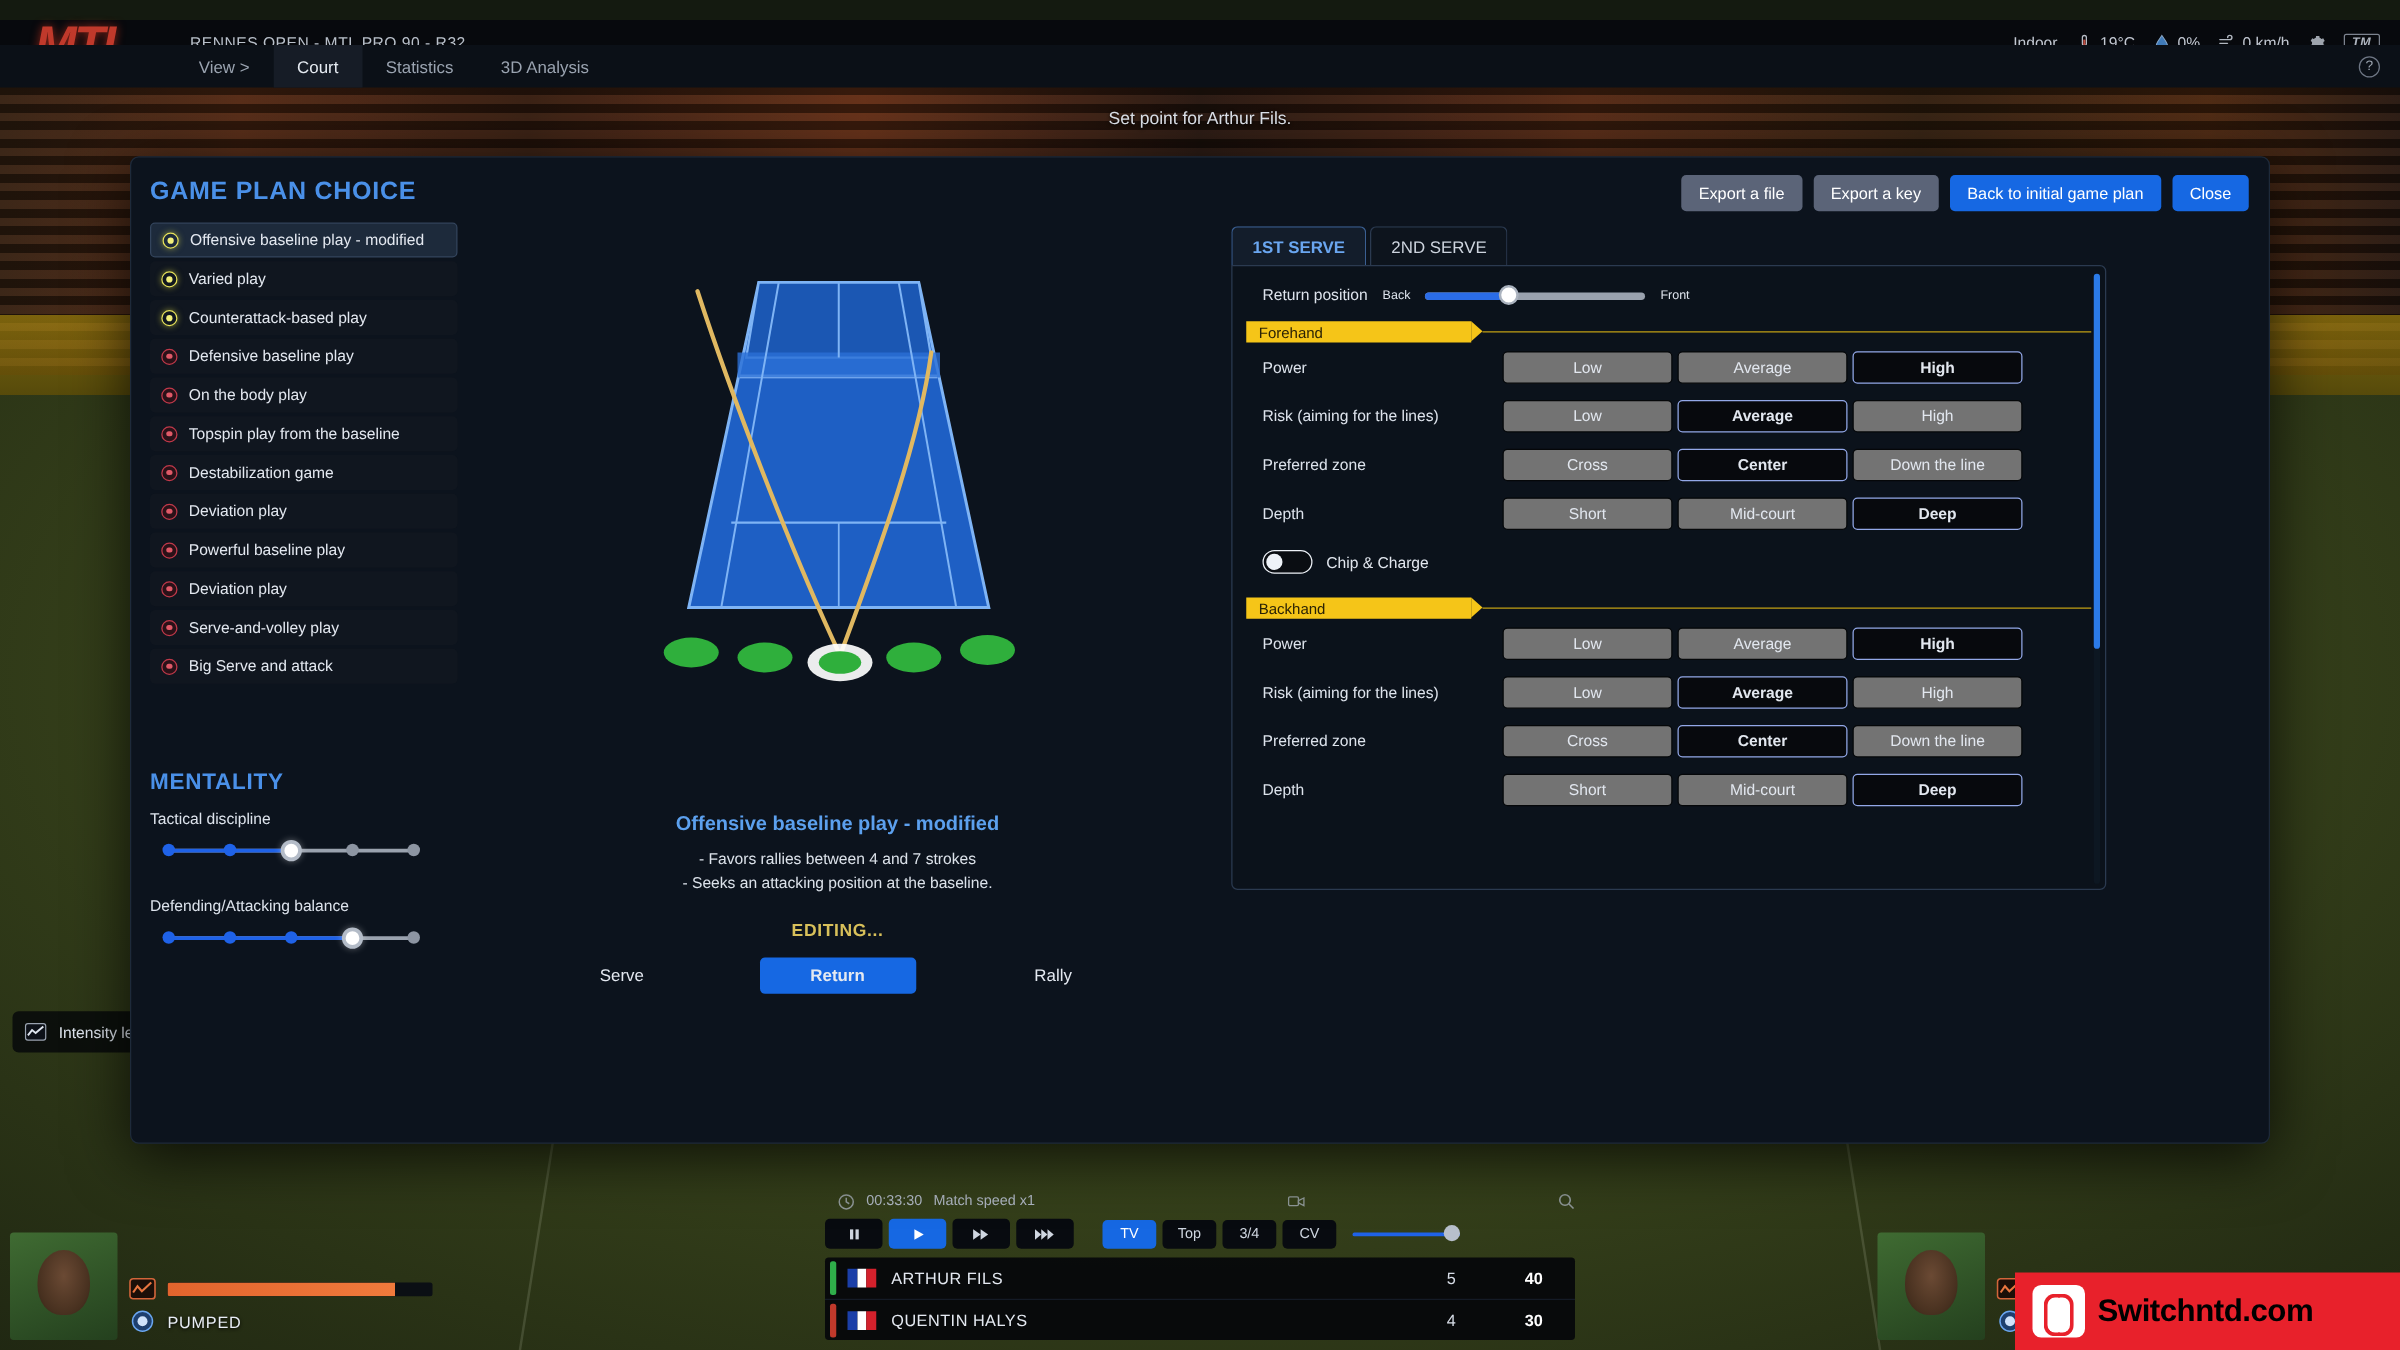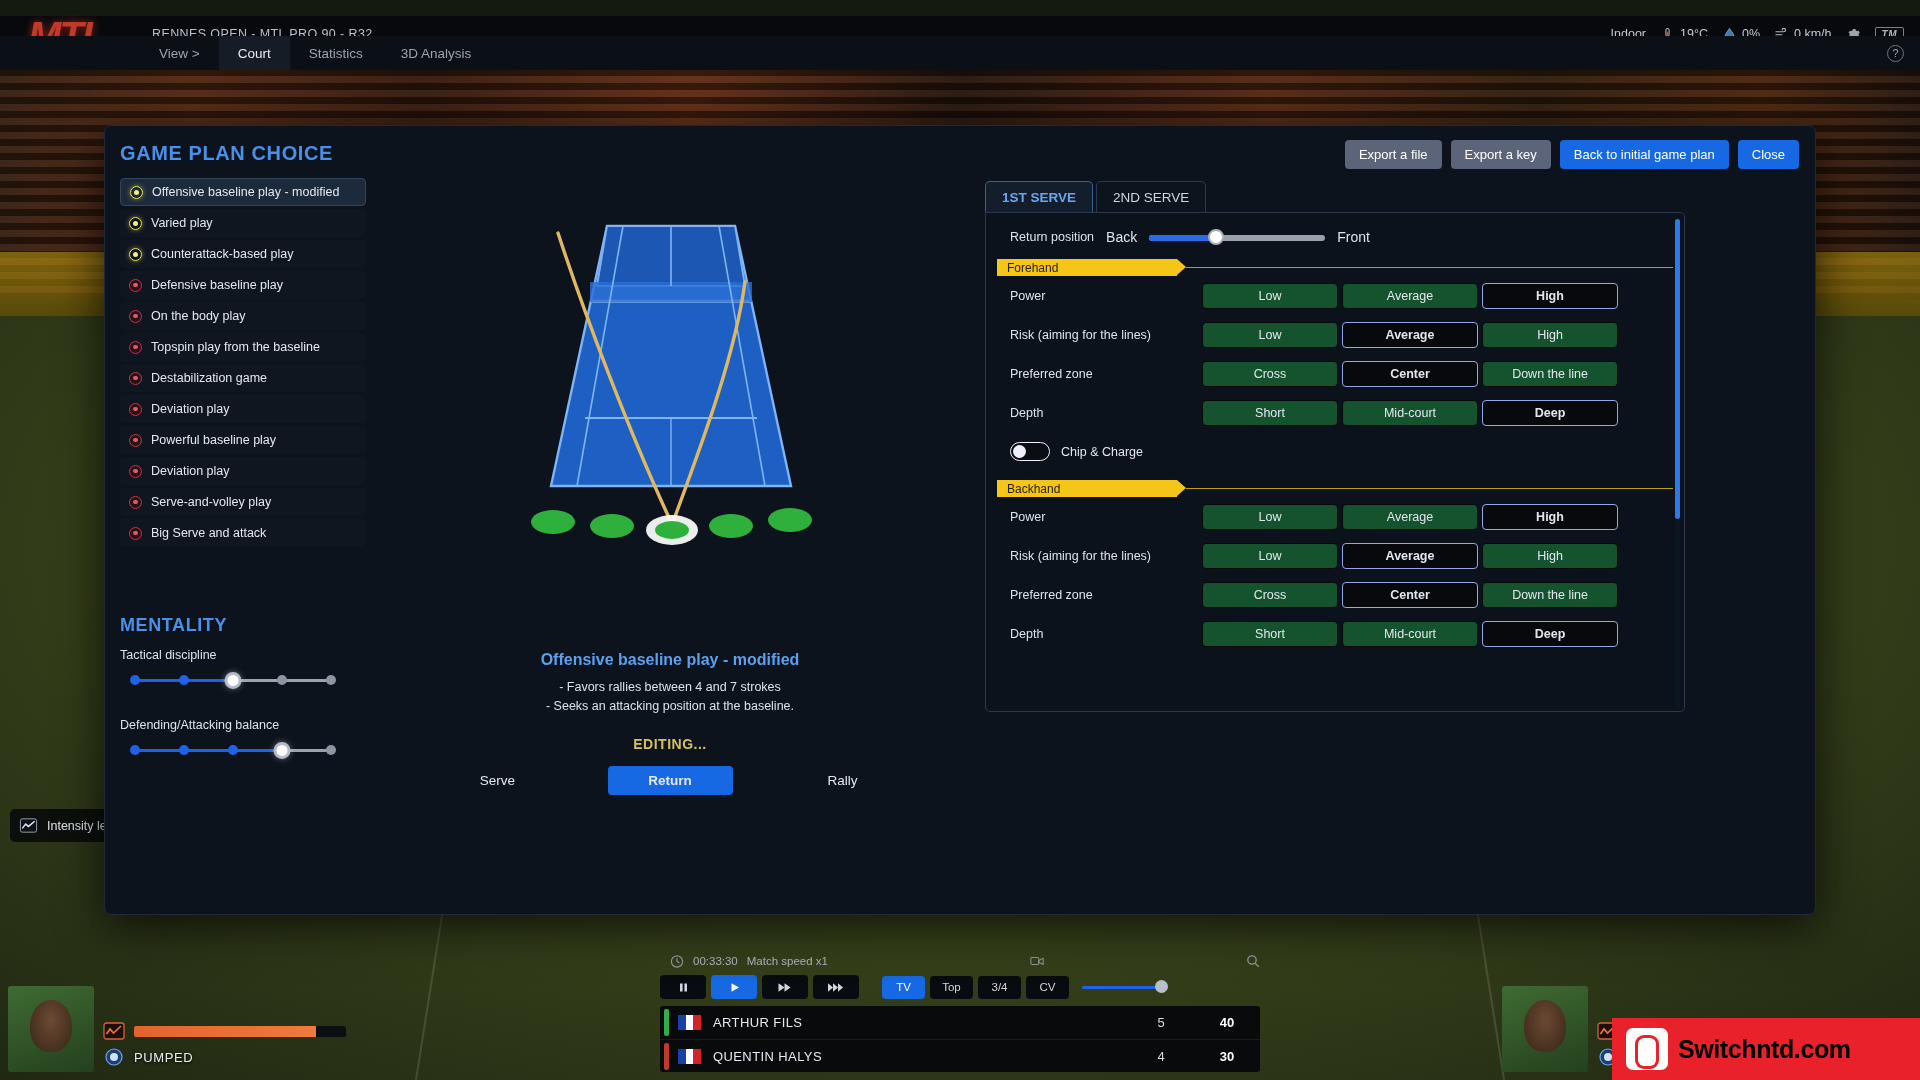--- a/index.html
+++ b/index.html
@@ -119,41 +119,41 @@
   .tabs { display:flex; gap:3px; align-items:flex-end; height:34px; }
   .tab { padding:8px 16px 7px; font-size:13.5px; border-radius:5px 5px 0 0;
     border:1px solid #2b3a50; border-bottom:none; cursor:pointer; }
   .tab.active { background:#131d2b; color:#6aa6f0; font-weight:bold; border-color:#3a5f92; }
   .tab.inactive { background:#0d141d; color:#cdd4de; }
   .panel-body { position:relative; border:1px solid #2b3a50; border-radius:0 5px 5px 5px;
     height:500px; background:#0b121b; overflow:hidden; }
 
   .retpos { display:flex; align-items:center; gap:12px; padding:16px 0 0 24px; }
   .retpos-label { font-size:12.5px; color:#dde3ec; }
-  .retpos-end { font-size:14px; color:#dde3ec; }
+  .retpos-end { font-size:10px; color:#dde3ec; }
   .hslider { position:relative; width:176px; height:14px; }
   .hs-track { position:absolute; top:4.5px; left:0; width:100%; height:6px;
     background:#9aa2ae; border-radius:3px; }
   .hs-fill { position:absolute; top:4.5px; left:0; height:6px; background:#2a6ce8; border-radius:3px; }
   .hs-knob { position:absolute; top:-1px; width:16px; height:16px; border-radius:50%;
     background:#fff; border:2px solid #aab2be; transform:translateX(-50%); }
 
   .group-band { position:relative; height:17px; margin:14px 0 0 0; }
   .band-tag { position:absolute; left:11px; top:0; height:17px; min-width:180px;
     background:#f5c518; color:#2a2205; font-size:12px; padding:1px 10px;
     display:flex; align-items:center; }
   .band-tag:after { content:""; position:absolute; right:-9px; top:0;
     border-left:9px solid #f5c518; border-top:8.5px solid transparent;
     border-bottom:8.5px solid transparent; }
   .band-line { position:absolute; left:200px; right:11px; top:8px; height:1px; background:#c19f14; }
 
   .opt-row { display:flex; align-items:center; height:39px; padding-left:24px; }
   .opt-label { width:192px; font-size:12.5px; color:#dde3ec; }
   .opt-btns { display:flex; gap:4px; }
-  .opt { width:136px; height:26px; border-radius:4px; background:#14532d;
+  .opt { width:136px; height:26px; border-radius:4px; background:#737373;
     border:1px solid #050709; font-size:12.5px; color:#e2e7ef;
     display:flex; align-items:center; justify-content:center; cursor:pointer; }
   .opt.sel { border:1.5px solid #93a8e8; font-weight:bold; background:#07090d; }
 
   .toggle-row { display:flex; align-items:center; gap:11px; padding:5px 0 0 24px; height:34px; }
   .toggle { width:40px; height:19px; border-radius:10px; background:#0a0d12;
     border:1.8px solid #eef2f8; position:relative; cursor:pointer; flex:none; }
   .toggle-knob { position:absolute; left:2px; top:1.6px; width:13px; height:13px;
     border-radius:50%; background:#eef2f8; }
   .toggle-label { font-size:12.5px; color:#e2e7ef; }
@@ -283,20 +283,21 @@
     <div class="nav-spacer"></div>
     <div class="nav-item">View &gt;</div>
     <div class="nav-item active">Court</div>
     <div class="nav-item">Statistics</div>
     <div class="nav-item">3D Analysis</div>
     <div class="nav-help">
       <div class="help-circle">?</div>
     </div>
   </div>
 
+  <div class="setpoint">Set point for Arthur Fils.</div>
 
   <div class="modal">
     <div class="modal-title">GAME PLAN CHOICE</div>
     <div class="modal-actions">
       <button class="btn btn-grey">Export a file</button>
       <button class="btn btn-grey">Export a key</button>
       <button class="btn btn-blue">Back to initial game plan</button>
       <button class="btn btn-blue">Close</button>
     </div>
 

